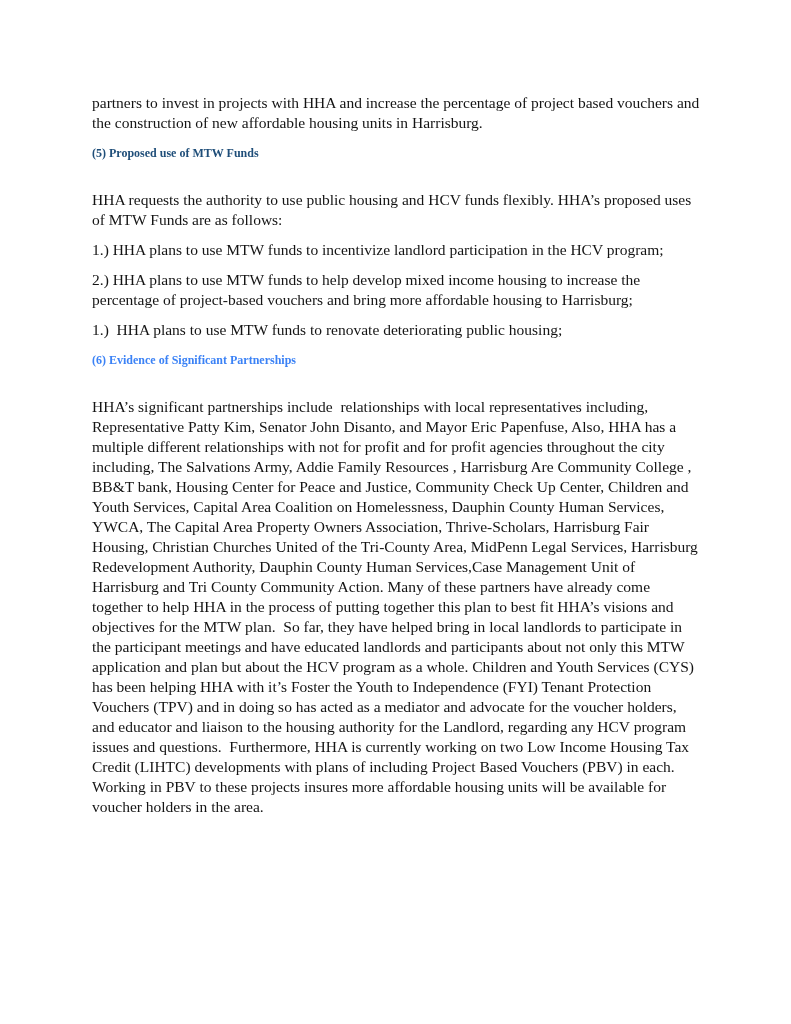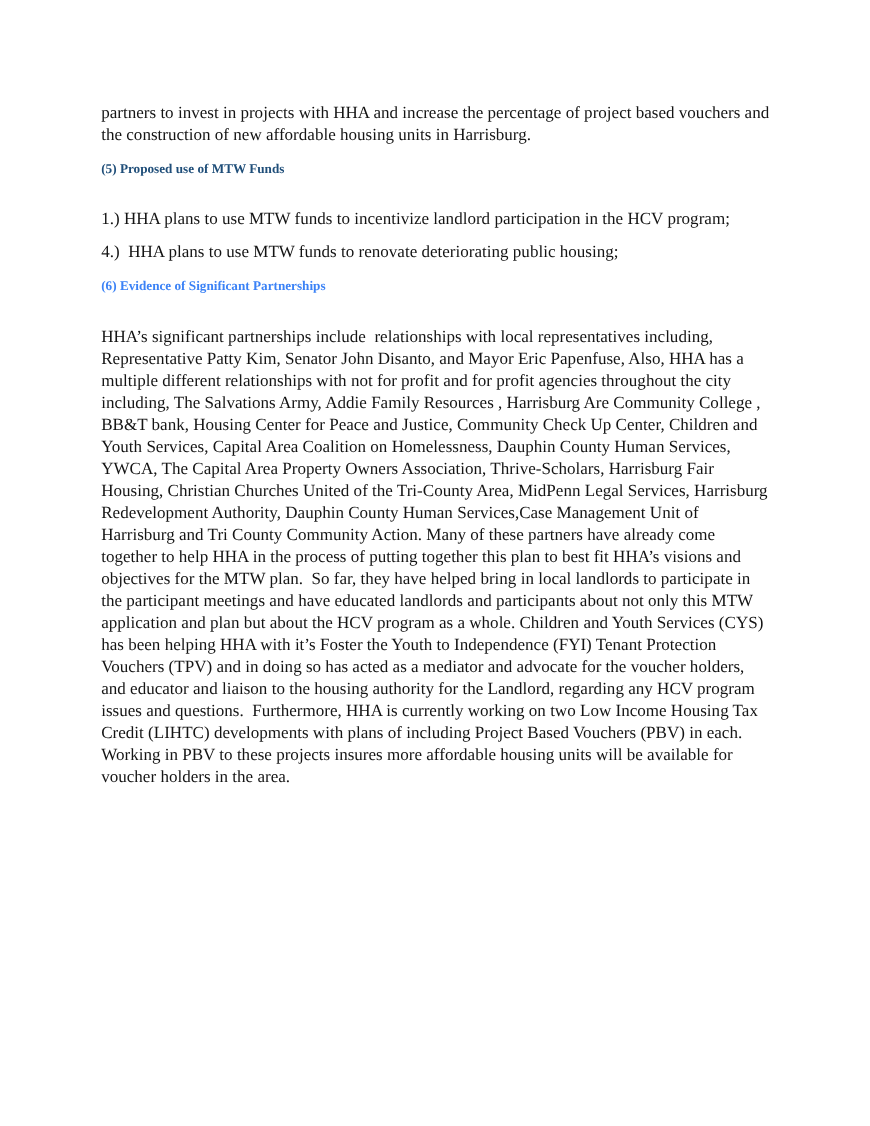--- a/index.html
+++ b/index.html
@@ -37,24 +37,26 @@
 </style>
 </head>
 <body style="background: rgb(255, 255, 255);">
 
 <div class="page" style="color: rgb(20, 20, 20);">
 
   <p class="body-text">partners to invest in projects with HHA and increase the percentage of project based vouchers and the construction of new affordable housing units in Harrisburg.</p>
 
   <h2 class="heading" style="color: rgb(31, 78, 121);">(5) Proposed use of MTW Funds</h2>
 
+  <p class="body-text">HHA requests the authority to use public housing and HCV funds flexibly. HHA’s proposed uses of MTW Funds are as follows:</p>
 
   <p class="body-text">1.) HHA plans to use MTW funds to incentivize landlord participation in the HCV program;</p>
 
+  <p class="body-text">2.) HHA plans to use MTW funds to help develop mixed income housing to increase the percentage of project-based vouchers and bring more affordable housing to Harrisburg;</p>
 
 
-  <p class="body-text">4.)  HHA plans to use MTW funds to renovate deteriorating public housing;</p>
+  <p class="body-text">1.)  HHA plans to use MTW funds to renovate deteriorating public housing;</p>
 
   <h2 class="heading" style="color: #3b82f6;">(6) Evidence of Significant Partnerships</h2>
 
   <p class="body-text">HHA’s significant partnerships include  relationships with local representatives including, Representative Patty Kim, Senator John Disanto, and Mayor Eric Papenfuse, Also, HHA has a multiple different relationships with not for profit and for profit agencies throughout the city including, The Salvations Army, Addie Family Resources , Harrisburg Are Community College , BB&amp;T bank, Housing Center for Peace and Justice, Community Check Up Center, Children and Youth Services, Capital Area Coalition on Homelessness, Dauphin County Human Services, YWCA, The Capital Area Property Owners Association, Thrive-Scholars, Harrisburg Fair Housing, Christian Churches United of the Tri-County Area, MidPenn Legal Services, Harrisburg Redevelopment Authority, Dauphin County Human Services,Case Management Unit of Harrisburg and Tri County Community Action. Many of these partners have already come together to help HHA in the process of putting together this plan to best fit HHA’s visions and objectives for the MTW plan.  So far, they have helped bring in local landlords to participate in the participant meetings and have educated landlords and participants about not only this MTW application and plan but about the HCV program as a whole. Children and Youth Services (CYS) has been helping HHA with it’s Foster the Youth to Independence (FYI) Tenant Protection Vouchers (TPV) and in doing so has acted as a mediator and advocate for the voucher holders, and educator and liaison to the housing authority for the Landlord, regarding any HCV program issues and questions.  Furthermore, HHA is currently working on two Low Income Housing Tax Credit (LIHTC) developments with plans of including Project Based Vouchers (PBV) in each. Working in PBV to these projects insures more affordable housing units will be available for voucher holders in the area.</p>
 
 </div>
 
 </body></html>

